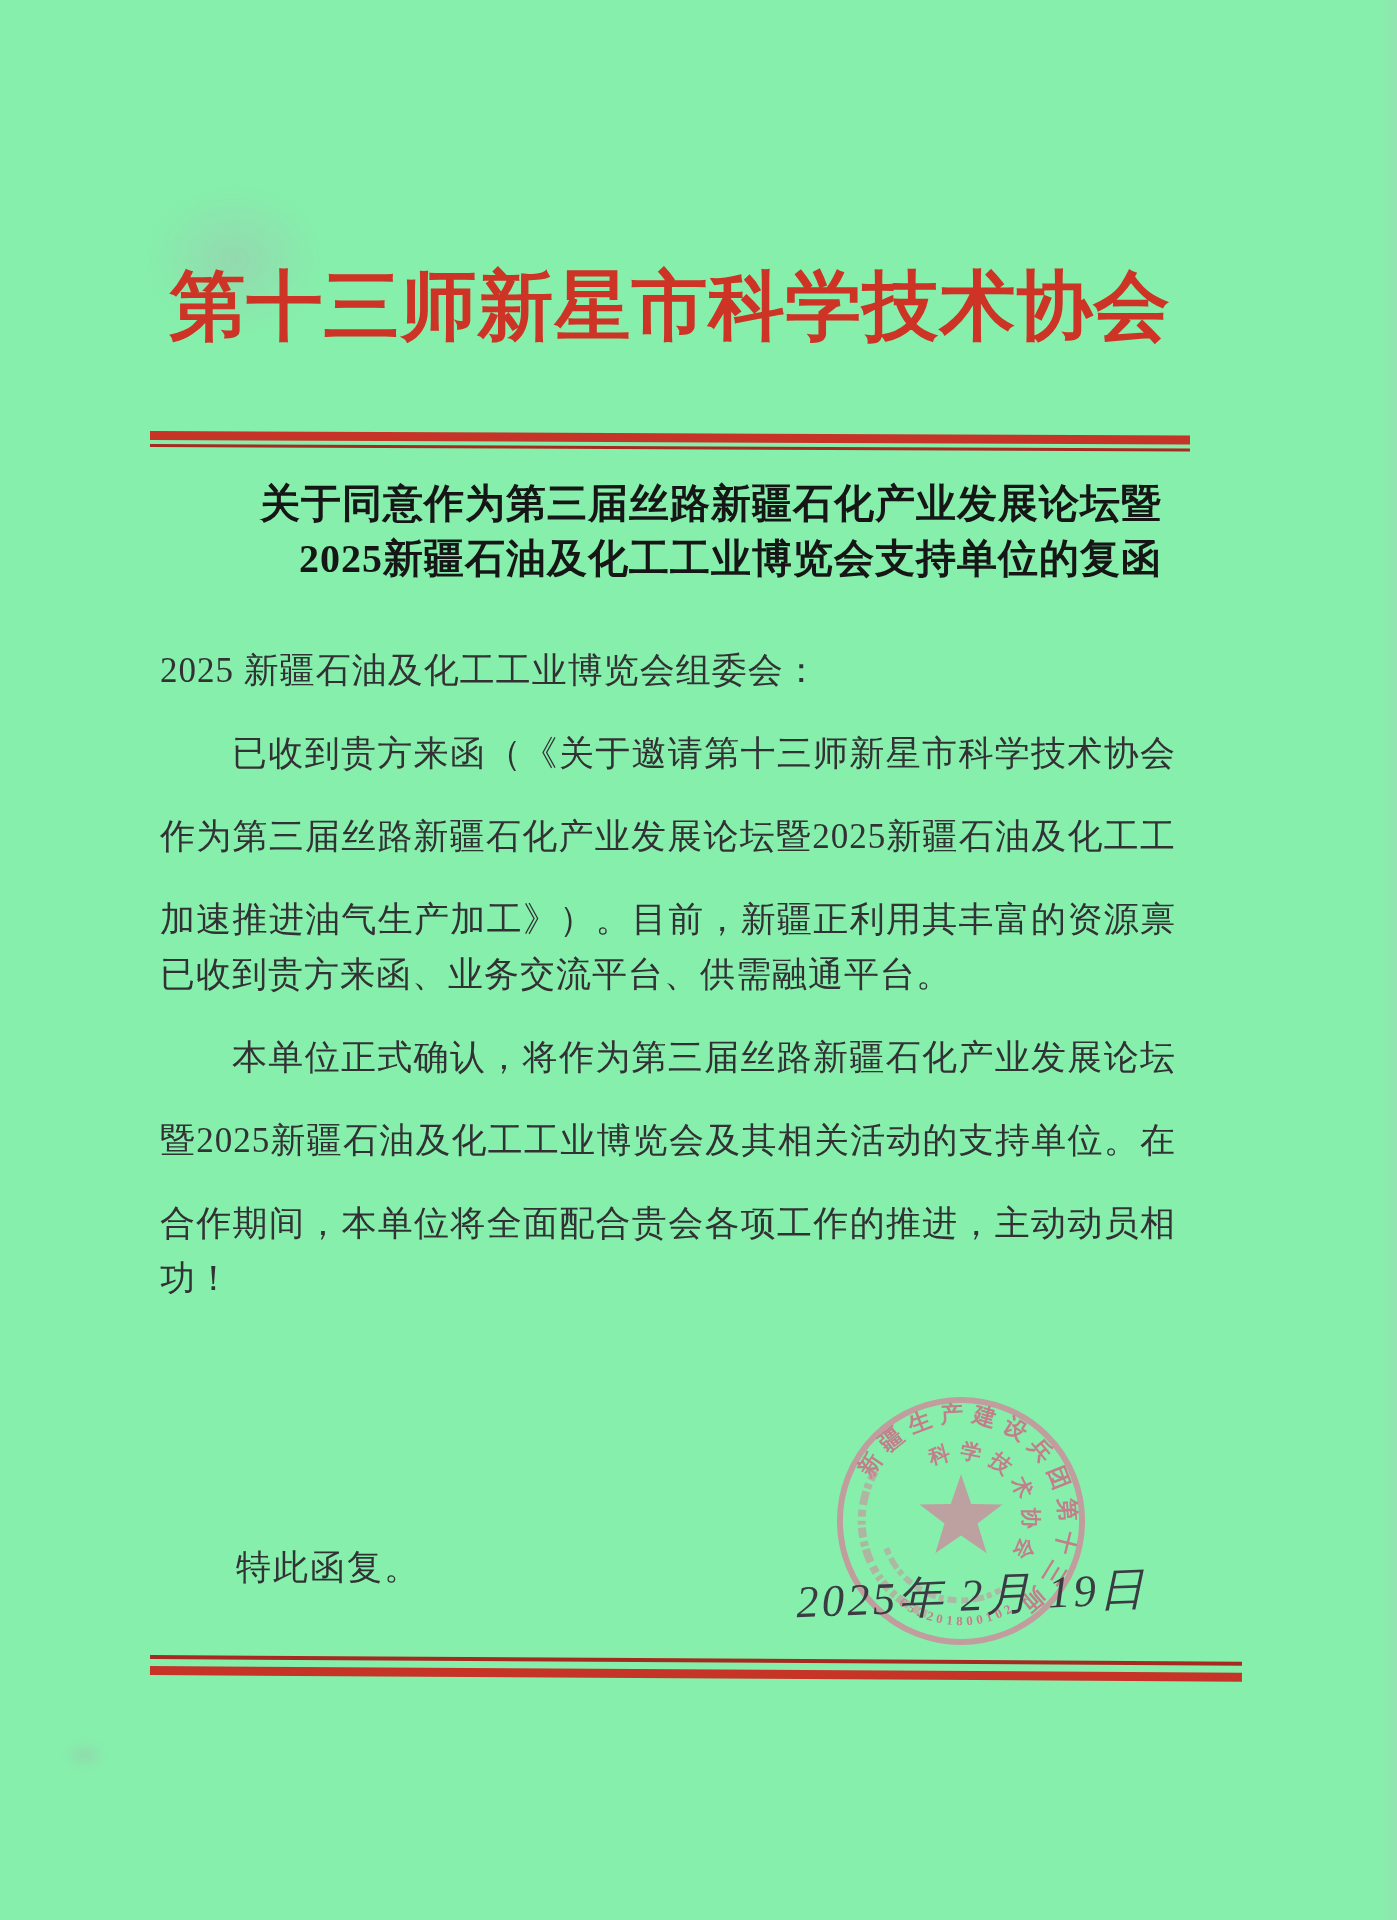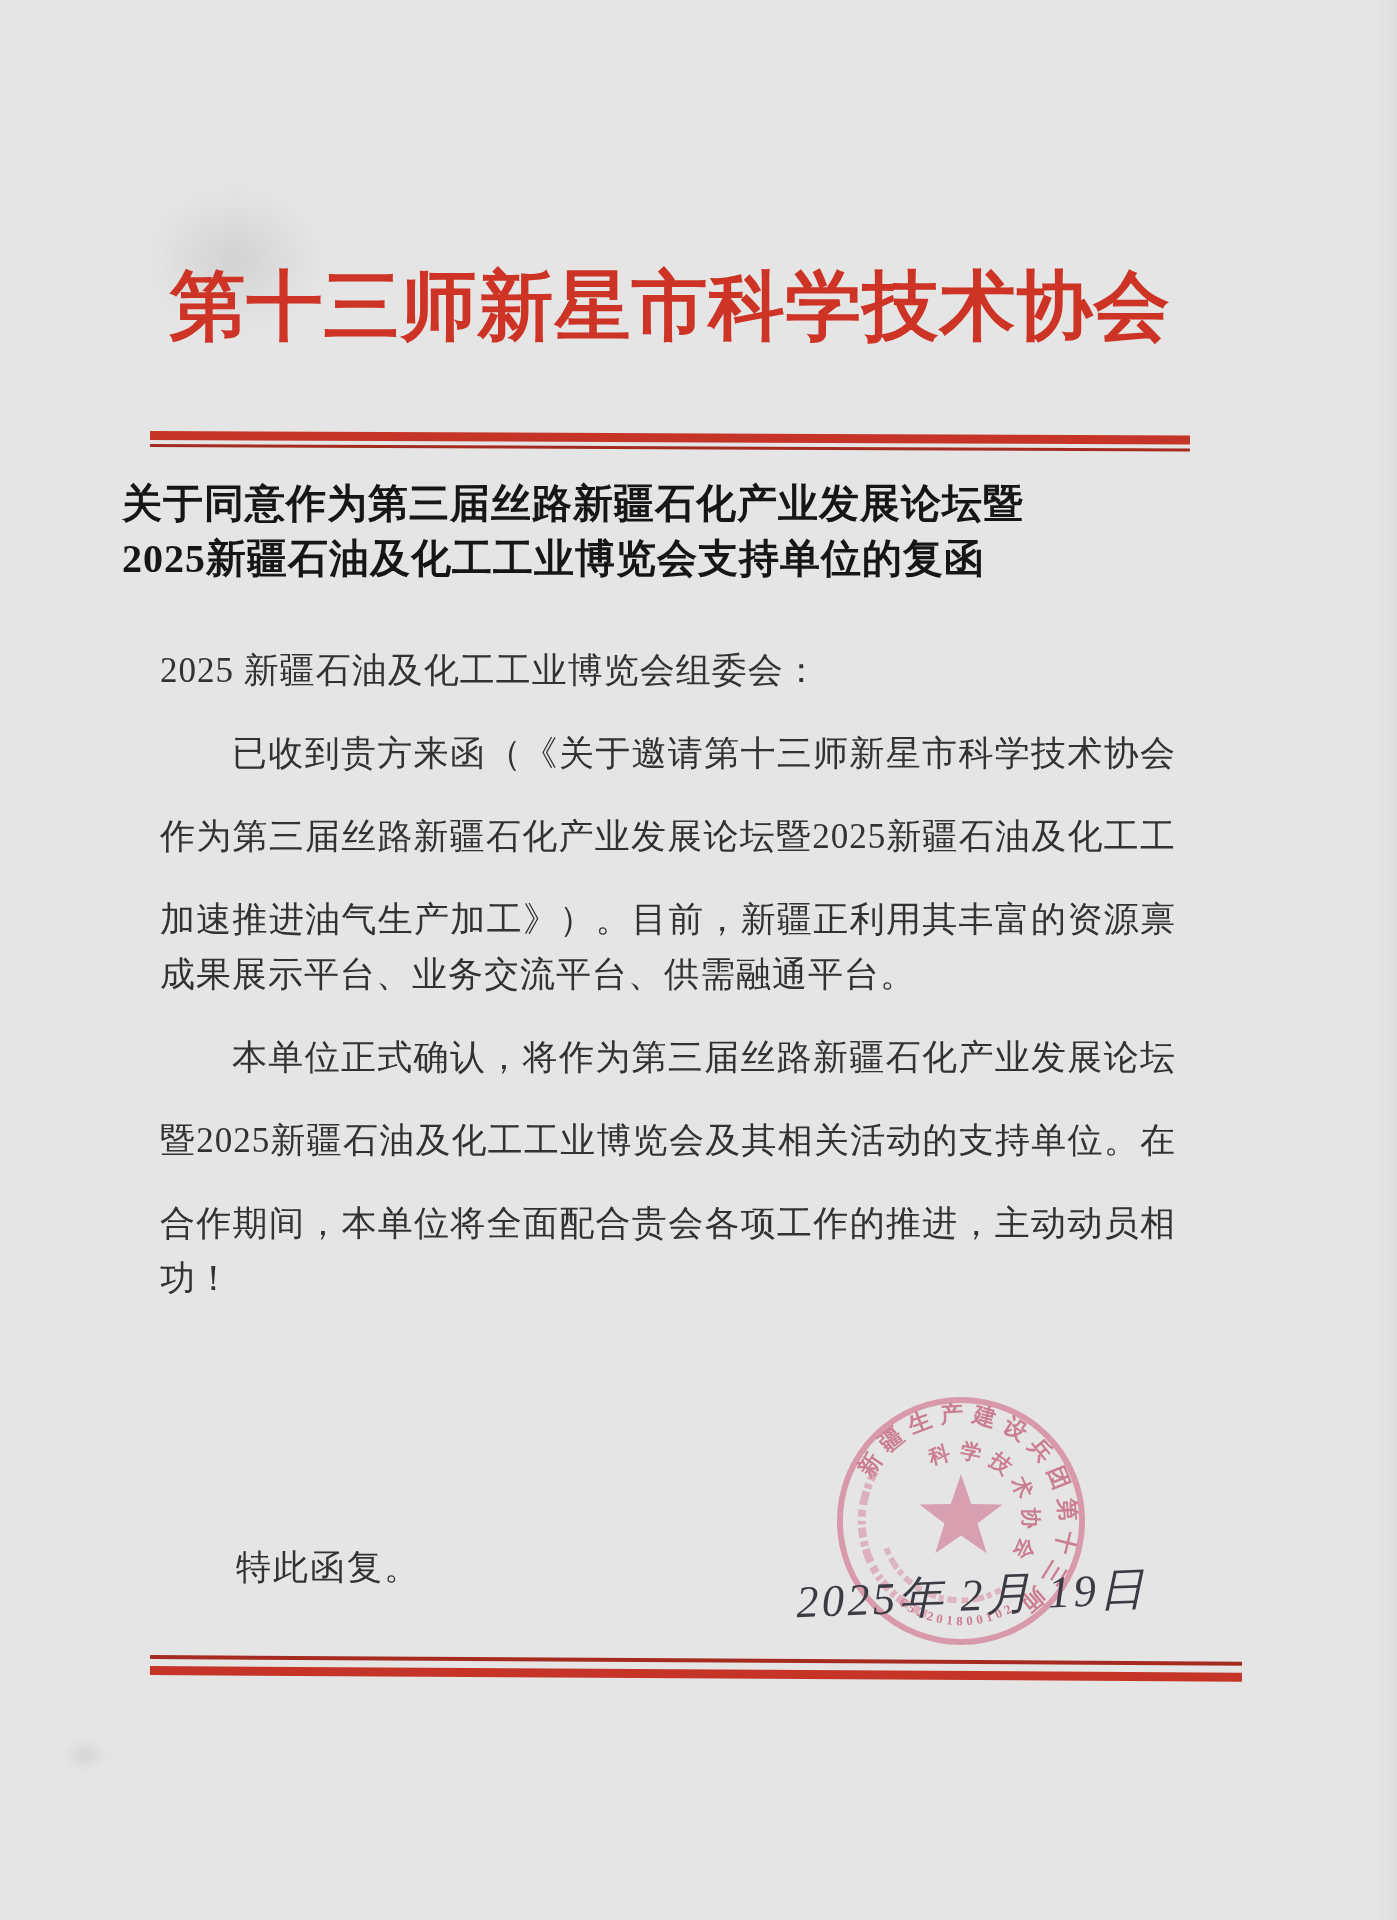--- a/index.html
+++ b/index.html
@@ -1,18 +1,18 @@
 <!DOCTYPE html>
 <html style="--letterhead_red: #ce3426; --rule_red: #c53426; --rule_dark_red: #a52b20; --body_text: #323234; --seal_pink: #d4849a; --seal_pink_dark: #c97288;"><head>
 <meta charset="utf-8">
 <style>
   html,body{margin:0;padding:0;background:#ffffff;}
   .page{
     position:relative;width:1397px;height:1920px;overflow:hidden;
-    background:#e5e5e5;
+    background:#86efac;
     font-family:"Liberation Serif","DejaVu Serif",serif;
   }
   
   .smudge{position:absolute;pointer-events:none;}
   .smudge-a{left:115px;top:160px;width:240px;height:200px;
     background:radial-gradient(closest-side,rgba(175,175,180,.34),rgba(175,175,180,0) 72%);
     filter:blur(5px);}
   .smudge-b{left:55px;top:1735px;width:60px;height:40px;
     background:radial-gradient(closest-side,rgba(170,170,175,.3),rgba(170,170,175,0) 70%);
     filter:blur(3px);}
@@ -26,21 +26,21 @@
     color:var(--letterhead_red,#ce3426);white-space:nowrap;
   }
   .rules-top{position:absolute;left:150px;top:431px;width:1040px;transform:rotate(.25deg);transform-origin:left center;}
   .rule-thick{height:9px;background:var(--rule_red,#c53426);}
   .rule-thin{height:3px;margin-top:4px;background:var(--rule_dark_red,#b42d22);}
 
   
   .doc-title{
     position:absolute;left:150px;top:476px;width:1040px;
     transform:translateX(-28px);
-    text-align:left;color:#161616;font-weight:800;
+    text-align:right;color:#161616;font-weight:800;
     font-size:40px;line-height:55px;letter-spacing:1px;white-space:nowrap;
   }
 
   
   .body-block{position:absolute;left:160px;top:645px;width:1016px;color:var(--body_text,#323234);}
   .line{
     height:55px;font-size:35px;line-height:52px;white-space:nowrap;
     letter-spacing:1px;
   }
   .line.fill{
@@ -92,21 +92,21 @@
     <div>关于同意作为第三届丝路新疆石化产业发展论坛暨</div>
     <div>2025新疆石油及化工工业博览会支持单位的复函</div>
   </div>
 
   <div class="body-block">
     <div class="line">2025 新疆石油及化工工业博览会组委会：</div>
     <div>
         <div class="line indent fill">已收到贵方来函（《关于邀请第十三师新星市科学技术协会</div>
         <div class="line fill">作为第三届丝路新疆石化产业发展论坛暨2025新疆石油及化工工</div>
         <div class="line fill">加速推进油气生产加工》）。目前，新疆正利用其丰富的资源禀</div>
-        <div class="line">成果展示平台、业务交流平台、供需融通平台。</div>
+        <div class="line">已收到贵方来函、业务交流平台、供需融通平台。</div>
         <div class="line indent fill">本单位正式确认，将作为第三届丝路新疆石化产业发展论坛</div>
         <div class="line fill">暨2025新疆石油及化工工业博览会及其相关活动的支持单位。在</div>
         <div class="line fill">合作期间，本单位将全面配合贵会各项工作的推进，主动动员相</div>
         <div class="line">功！</div>
       </div>
   </div>
 
   <div class="closing">特此函复。</div>
 
   <svg class="seal" viewBox="0 0 270 270" aria-hidden="true">

